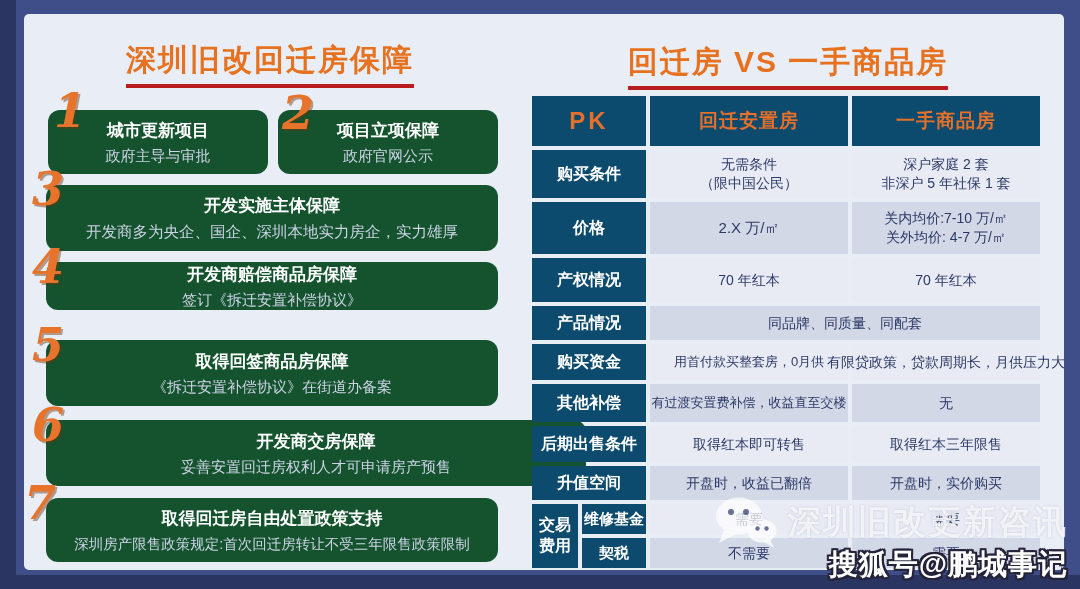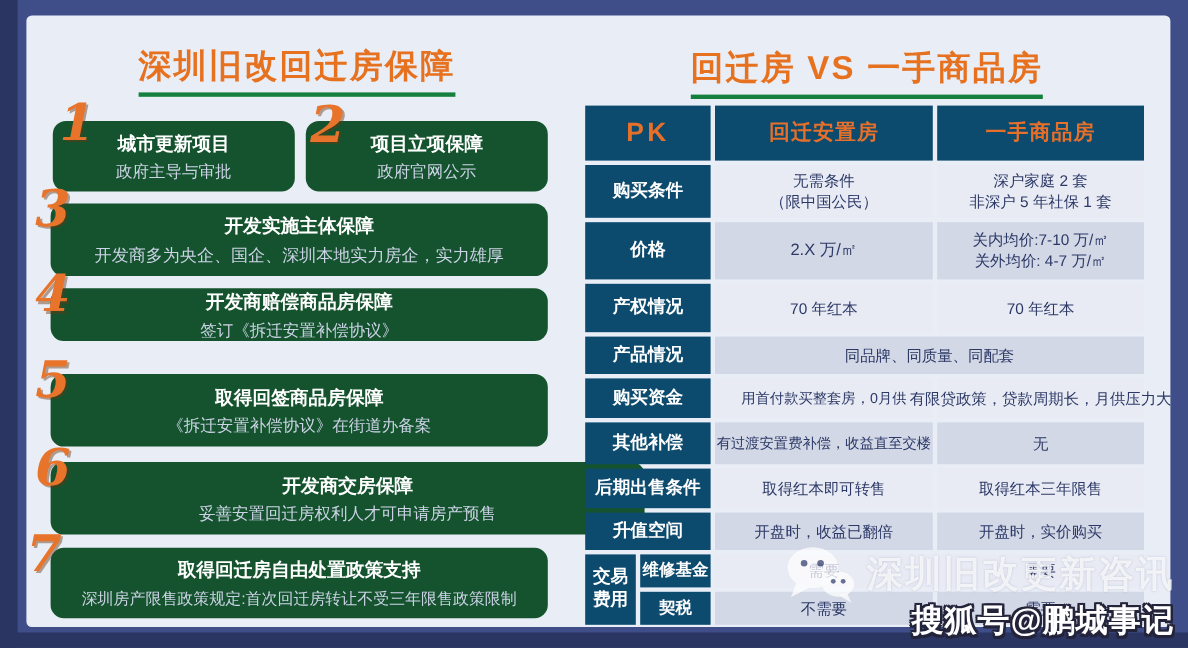--- a/index.html
+++ b/index.html
@@ -12,21 +12,21 @@
   .edge-bottom{position:absolute;left:0;bottom:0;width:100%;height:14px;background:#2b3562;}
   .panel{
     position:absolute;left:24px;top:14px;width:1040px;height:556px;
     background:#e9edf6;border-radius:5px;
   }
   
   .ltitle-wrap{position:absolute;left:0;top:26px;width:492px;text-align:center;}
   .rtitle-wrap{position:absolute;left:508px;top:28px;width:512px;text-align:center;}
   .big-title{
     display:inline-block;font-size:30px;font-weight:bold;color:#e6711f;
-    letter-spacing:2px;border-bottom:4px solid #15803d;padding-bottom:3px;
+    letter-spacing:2px;border-bottom:4px solid #b91c1c;padding-bottom:3px;
   }
   .gbox{
     position:absolute;background:#14532d;border-radius:12px;color:#fff;
     display:flex;flex-direction:column;justify-content:center;align-items:center;
     text-align:center;gap:5px;padding:2px 6px;box-sizing:border-box;
   }
   .gbox .t{font-weight:bold;font-size:17px;color:#ffffff;}
   .gbox .d{font-size:15px;color:#ccd3e6;}
   .num{
     position:absolute;z-index:3;font-family:"DejaVu Serif",serif;

